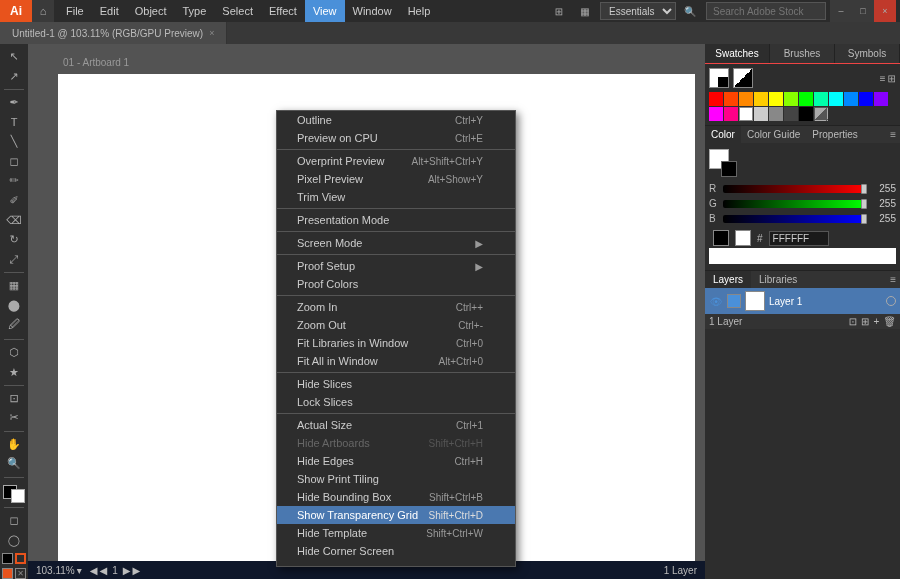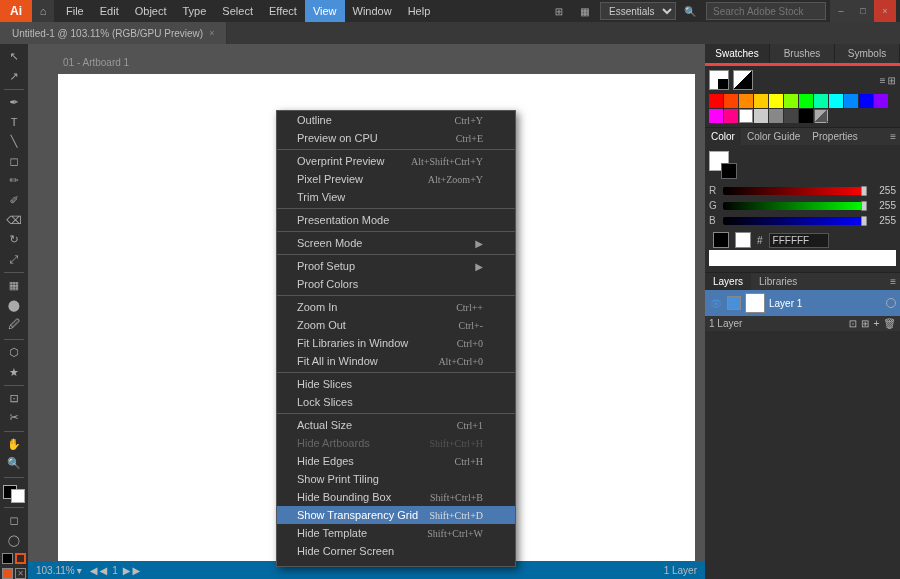--- a/index.html
+++ b/index.html
@@ -232,21 +232,21 @@
     .right-panel {
       width: 195px;
       background: #2d2d2d;
       display: flex;
       flex-direction: column;
       flex-shrink: 0;
     }
     .panel-tabs {
       display: flex;
       background: #333;
-      border-bottom: 3px solid #ef4444;
+      border-bottom: 1px solid #ef4444;
     }
     .panel-tab {
       flex: 1;
       padding: 4px 2px;
       text-align: center;
       font-size: 10px;
       color: #bbb;
       cursor: pointer;
       border-right: 1px solid #222;
     }
@@ -419,21 +419,20 @@
       color: white;
     }
     .menu-item.disabled {
       color: #666;
       cursor: default;
     }
     .menu-item .shortcut {
       margin-left: auto;
       color: #999;
       font-size: 10px;
-      font-family: Liberation Serif, serif;
     }
     .menu-item.highlighted .shortcut {
       color: #ddd;
     }
     .menu-item .arrow {
       margin-left: auto;
       color: #999;
       font-size: 10px;
     }
     .menu-separator {
@@ -442,21 +441,21 @@
       margin: 2px 0;
     }
 
     
     .status-bar {
       position: absolute;
       bottom: 0;
       left: 0;
       right: 0;
       height: 18px;
-      background: #0369a1;
+      background: #0f172a;
       display: flex;
       align-items: center;
       padding: 0 8px;
       font-size: 10px;
       color: #bbb;
       gap: 8px;
       z-index: 50;
     }
     .status-zoom {
       display: flex;
@@ -580,21 +579,21 @@
       </div>
       <div class="menu-separator"></div>
 
       <div class="menu-item">
         <span>Overprint Preview</span>
         <span class="shortcut">Alt+Shift+Ctrl+Y</span>
       </div>
 
       <div class="menu-item">
         <span>Pixel Preview</span>
-        <span class="shortcut">Alt+Zoom+Y</span>
+        <span class="shortcut">Alt+Show+Y</span>
       </div>
 
       <div class="menu-item">
         <span>Trim View</span>
       </div>
       <div class="menu-separator"></div>
 
       <div class="menu-item">
         <span>Presentation Mode</span>
       </div>

